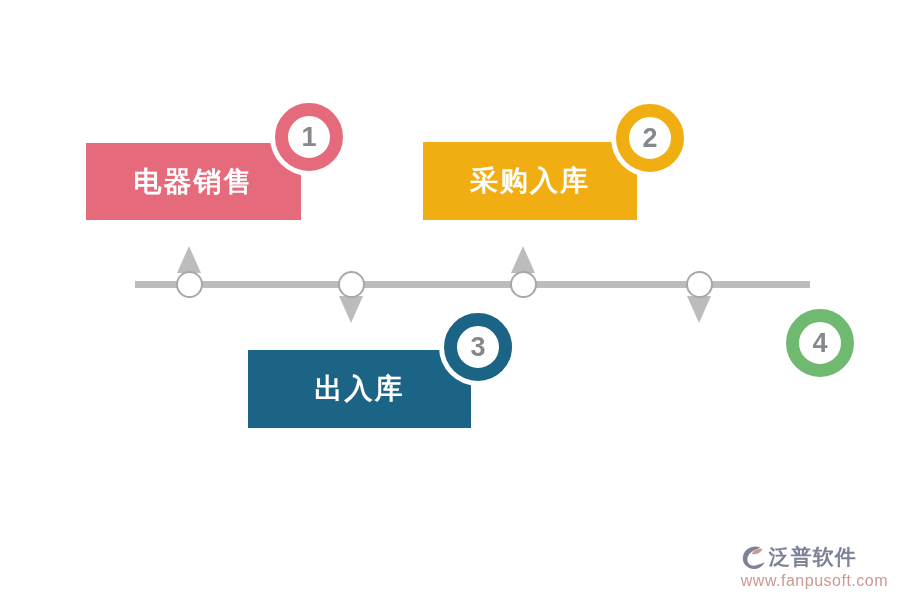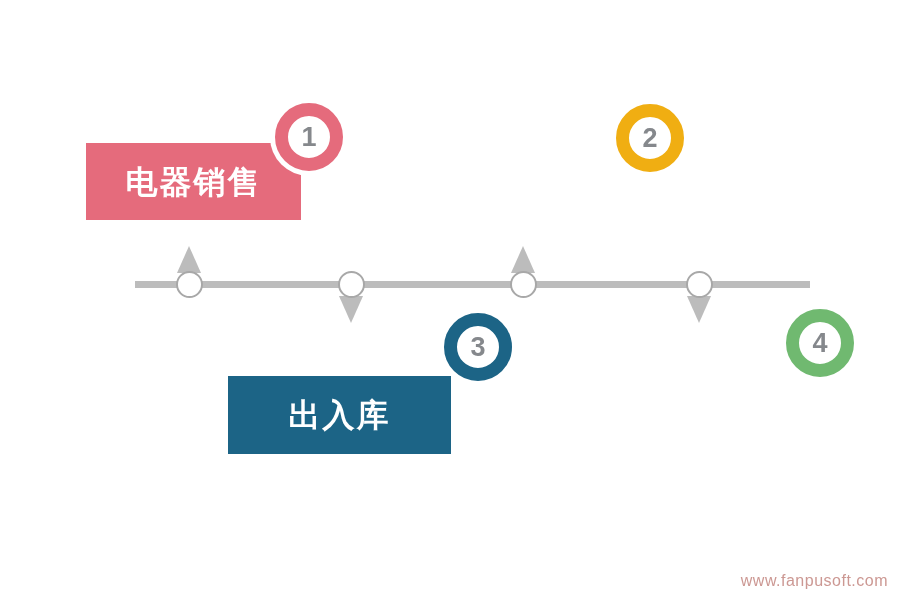--- a/index.html
+++ b/index.html
@@ -14,24 +14,24 @@
   .arrow{position:absolute;width:0;height:0;z-index:2;}
   .arrow-up{border-left:12px solid transparent;border-right:12px solid transparent;
             border-bottom:27px solid #bcbcbc;top:246px;}
   .arrow-down{border-left:12px solid transparent;border-right:12px solid transparent;
               border-top:27px solid #bcbcbc;top:296px;}
   .au1{left:177px;} .au3{left:511px;}
   .ad2{left:339px;} .ad4{left:687px;}
 
   
   .box{position:absolute;display:flex;align-items:center;justify-content:center;z-index:1;}
-  .box-label{color:#ffffff;font-weight:bold;font-size:32px;letter-spacing:2px;line-height:1;}
+  .box-label{color:#ffffff;font-weight:bold;font-size:28px;letter-spacing:2px;line-height:1;}
   .box1{left:86px;top:143px;width:215px;height:77px;}
   .box2{left:423px;top:142px;width:214px;height:78px;}
-  .box3{left:228px;top:350px;width:223px;height:78px;margin-top:26px;}
+  .box3{left:248px;top:350px;width:223px;height:78px;}
   .box4{left:582px;top:349px;width:215px;height:79px;}
 
   
   .badge{position:absolute;width:68px;height:68px;box-sizing:border-box;border-radius:50%;
          background:#ffffff;border:13px solid #ccc;box-shadow:0 0 0 5px #ffffff;
          display:flex;align-items:center;justify-content:center;z-index:4;}
   .badge-num{color:#85888c;font-weight:bold;font-size:27px;line-height:1;}
   .badge1{left:275px;top:103px;}
   .badge2{left:616px;top:104px;}
   .badge3{left:444px;top:313px;}
@@ -60,32 +60,44 @@
   <div class="tl-node node3" style="background: rgb(255, 255, 255); border-color: rgb(168, 168, 168);"></div>
   <div class="tl-node node4" style="background: rgb(255, 255, 255); border-color: rgb(168, 168, 168);"></div>
 
   <div class="box box1" style="background: rgb(229, 107, 124);">
     <span class="box-label" style="color: rgb(255, 255, 255);">电器销售</span>
   </div>
   <div class="badge badge1" style="border-color: rgb(229, 107, 124);">
     <span class="badge-num" style="color: rgb(133, 136, 140);">1</span>
   </div>
 
+  <div class="box box2" style="background: rgb(240, 174, 18);">
+    <span class="box-label" style="color: rgb(255, 255, 255);">采购入库</span>
+  </div>
   <div class="badge badge2" style="border-color: rgb(240, 174, 18);">
     <span class="badge-num" style="color: rgb(133, 136, 140);">2</span>
   </div>
 
   <div class="box box3" style="background: rgb(28, 100, 134);">
     <span class="box-label" style="color: rgb(255, 255, 255);">出入库</span>
   </div>
   <div class="badge badge3" style="border-color: rgb(28, 100, 134);">
     <span class="badge-num" style="color: rgb(133, 136, 140);">3</span>
   </div>
 
   <div class="badge badge4" style="border-color: rgb(112, 185, 112);">
     <span class="badge-num" style="color: rgb(133, 136, 140);">4</span>
   </div>
 
   <div class="watermark">
+    <div class="wm-top">
+      <span style="display:inline-flex;">
+        <svg width="26" height="26" viewBox="0 0 26 26" aria-hidden="true">
+          <path fill="#7d8297" d="M19.5 3.5 C12 0.5 4 4.5 2.2 11.5 C0.4 18.5 5.5 25 13 25 C17.5 25 21.5 22.5 23.5 18.5 L14.5 21.5 C9.5 22.8 5.5 19 6.5 14 C7.5 9 13 6 19.5 3.5 Z"></path>
+          <path fill="#cc9893" d="M21.5 5 C17.5 4.2 12.5 5.5 11 10 C14.5 11.2 19.5 9.5 21.5 5 Z"></path>
+        </svg>
+      </span>
+      <span class="wm-brand" style="color: rgb(125, 130, 151);">泛普软件</span>
+    </div>
     <div class="wm-url" style="color: rgb(204, 152, 147);">www.fanpusoft.com</div>
   </div>
 
 </div>
 
 </body></html>

